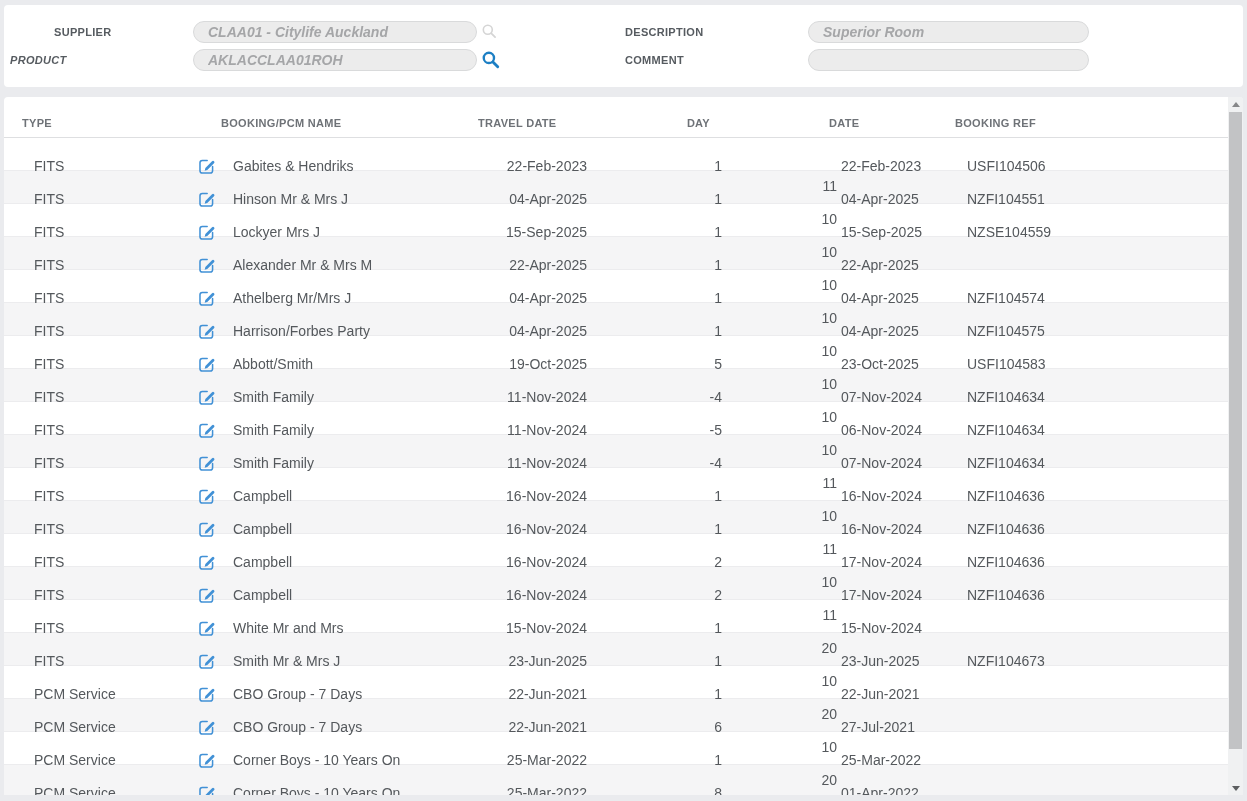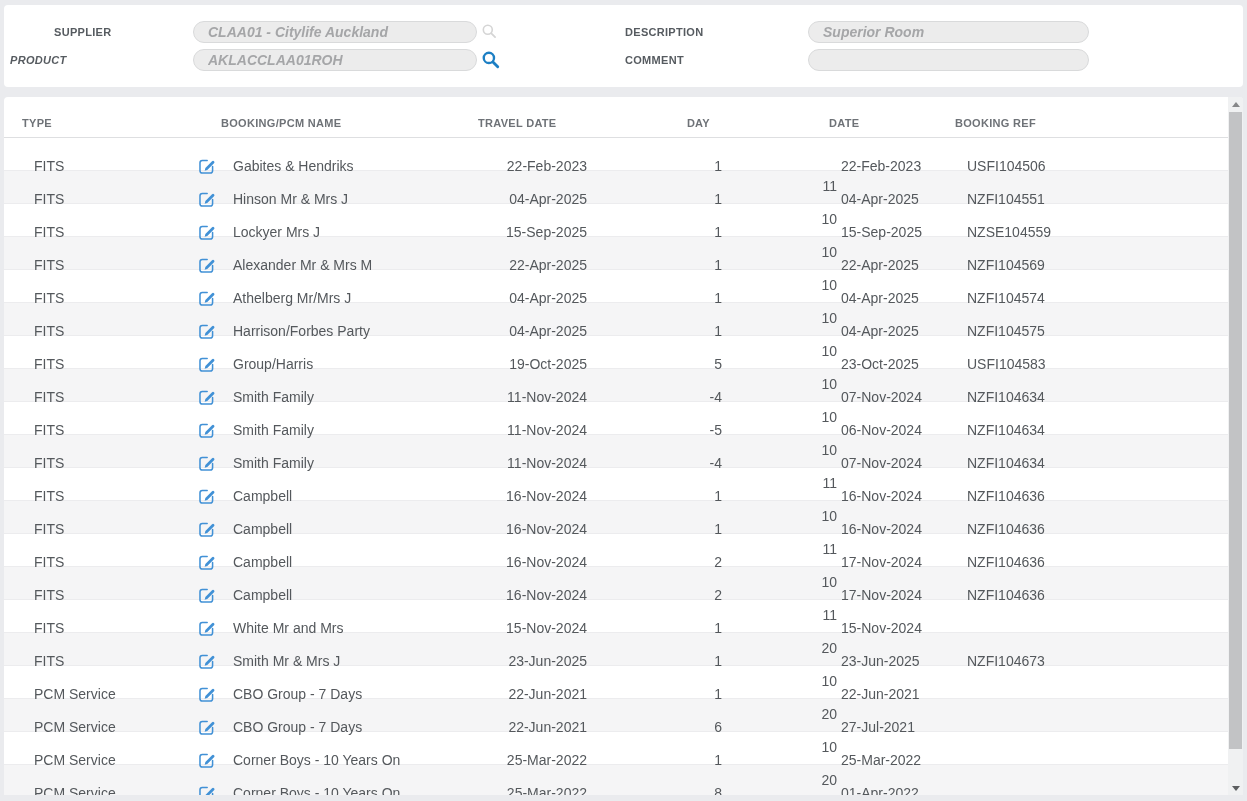--- a/index.html
+++ b/index.html
@@ -219,21 +219,20 @@
           <path d="M16.2 10.6 V15.2 a2.6 2.6 0 0 1 -2.6 2.6 H4.8 A2.6 2.6 0 0 1 2.2 15.2 V6.4 A2.6 2.6 0 0 1 4.8 3.8 H10.2" fill="none" stroke="#4191d6" stroke-width="1.7" stroke-linecap="round"></path>
           <path d="M8.2 12.3 L15.6 4.8 a1.55 1.55 0 0 1 2.2 2.2 L10.3 14.4 l-2.9 0.8 z" fill="#4191d6"></path>
         </svg>
       </button>
     </div>
     <div class="c-name">Alexander Mr &amp; Mrs M</div>
     <div class="c-travel">22-Apr-2025</div>
     <div class="c-day">1</div>
     <div class="c-seq">10</div>
     <div class="c-date">22-Apr-2025</div>
-    <div class="c-ref">NZFI104569</div>
   </div>
 
   <div class="trow grid-cols">
     <div class="c-type">FITS</div>
     <div class="c-icon">
       <button class="edit-btn">
         <svg width="18" height="18" viewBox="0 0 20 20">
           <path d="M16.2 10.6 V15.2 a2.6 2.6 0 0 1 -2.6 2.6 H4.8 A2.6 2.6 0 0 1 2.2 15.2 V6.4 A2.6 2.6 0 0 1 4.8 3.8 H10.2" fill="none" stroke="#4191d6" stroke-width="1.7" stroke-linecap="round"></path>
           <path d="M8.2 12.3 L15.6 4.8 a1.55 1.55 0 0 1 2.2 2.2 L10.3 14.4 l-2.9 0.8 z" fill="#4191d6"></path>
         </svg>
@@ -268,21 +267,21 @@
   <div class="trow grid-cols">
     <div class="c-type">FITS</div>
     <div class="c-icon">
       <button class="edit-btn">
         <svg width="18" height="18" viewBox="0 0 20 20">
           <path d="M16.2 10.6 V15.2 a2.6 2.6 0 0 1 -2.6 2.6 H4.8 A2.6 2.6 0 0 1 2.2 15.2 V6.4 A2.6 2.6 0 0 1 4.8 3.8 H10.2" fill="none" stroke="#4191d6" stroke-width="1.7" stroke-linecap="round"></path>
           <path d="M8.2 12.3 L15.6 4.8 a1.55 1.55 0 0 1 2.2 2.2 L10.3 14.4 l-2.9 0.8 z" fill="#4191d6"></path>
         </svg>
       </button>
     </div>
-    <div class="c-name">Group/Harris</div>
+    <div class="c-name">Abbott/Smith</div>
     <div class="c-travel">19-Oct-2025</div>
     <div class="c-day">5</div>
     <div class="c-seq">10</div>
     <div class="c-date">23-Oct-2025</div>
     <div class="c-ref">USFI104583</div>
   </div>
 
   <div class="trow grid-cols">
     <div class="c-type">FITS</div>
     <div class="c-icon">

